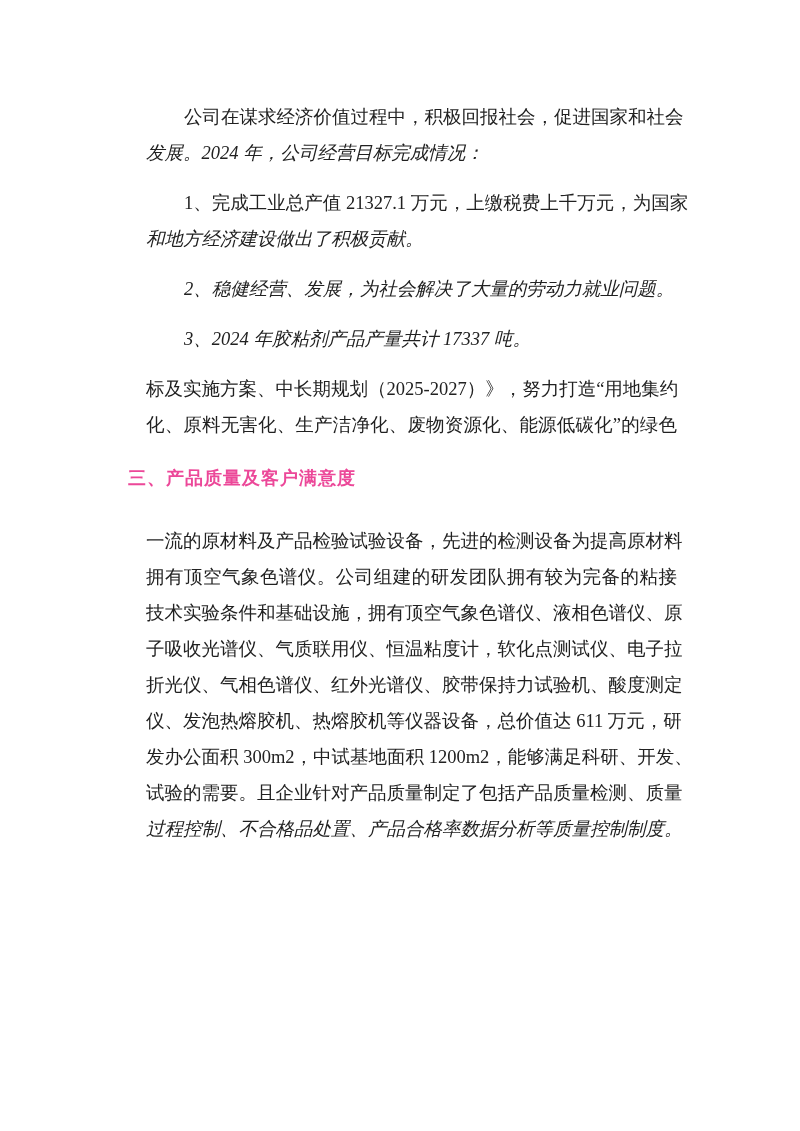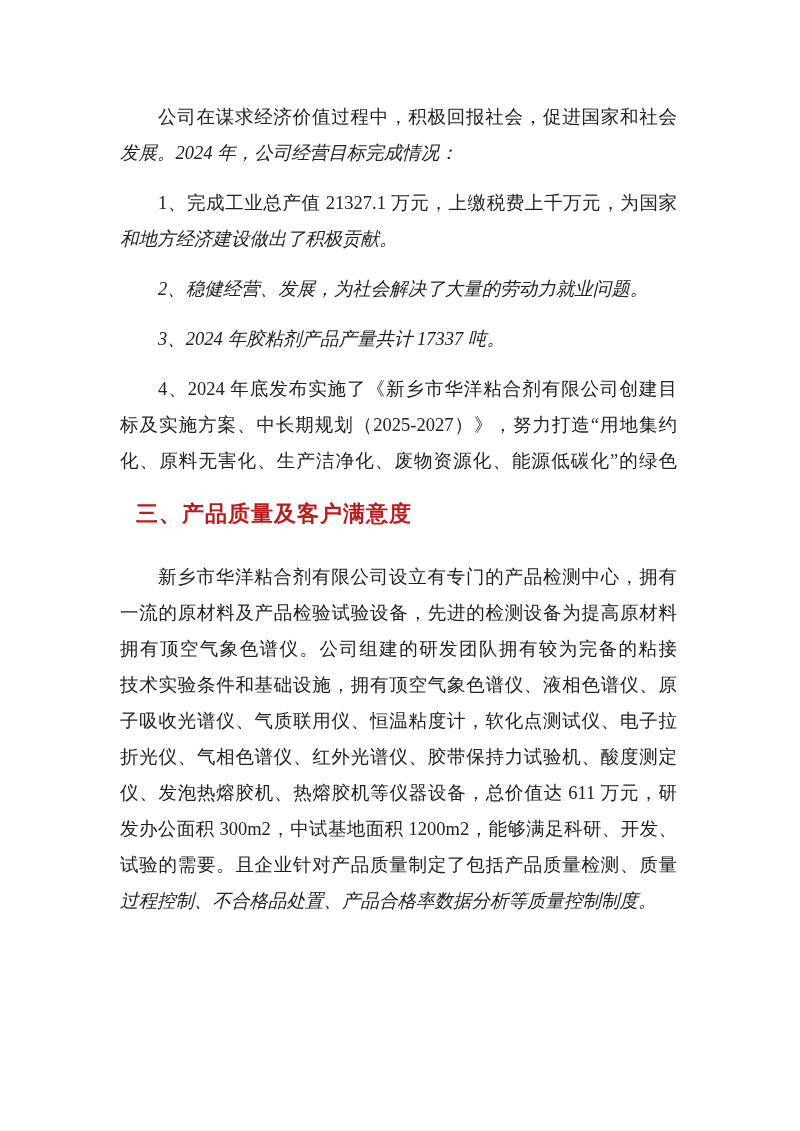--- a/index.html
+++ b/index.html
@@ -24,36 +24,37 @@
     margin: 0 0 14px 0;
     font-family: "Liberation Serif", "DejaVu Serif", serif;
     font-size: 18.5px;
     line-height: 36px;
     color: #212121;
   }
   .line {
     white-space: nowrap;
     text-align: justify;
     text-align-last: justify;
+    margin-left: 26px;
   }
   .line.para-last {
     text-align: left;
     text-align-last: left;
     font-style: italic;
   }
   .line.indent {
     text-indent: 38px;
   }
   .heading {
-    margin: 16px 0 26px 16px;
+    margin: 16px 0 26px 8px;
     font-family: "Liberation Sans", "DejaVu Sans", sans-serif;
     font-weight: bold;
-    font-size: 22px;
+    font-size: 18px;
     line-height: 38px;
-    color: #b91c1c;
+    color: #ec4899;
     letter-spacing: 1px;
   }
 </style>
 </head>
 <body>
 
 <div class="page">
   <div class="content">
       <div class="para">
         <div class="line indent">公司在谋求经济价值过程中，积极回报社会，促进国家和社会</div>
@@ -63,27 +64,25 @@
         <div class="line indent">1、完成工业总产值 21327.1 万元，上缴税费上千万元，为国家</div>
         <div class="line para-last">和地方经济建设做出了积极贡献。</div>
       </div>
       <div class="para">
         <div class="line indent para-last">2、稳健经营、发展，为社会解决了大量的劳动力就业问题。</div>
       </div>
       <div class="para">
         <div class="line indent para-last">3、2024 年胶粘剂产品产量共计 17337 吨。</div>
       </div>
       <div class="para">
-        <div class="line indent">4、2024 年底发布实施了《新乡市华洋粘合剂有限公司创建目</div>
         <div class="line">标及实施方案、中长期规划（2025-2027）》，努力打造“用地集约</div>
         <div class="line">化、原料无害化、生产洁净化、废物资源化、能源低碳化”的绿色</div>
       </div>
       <h2 class="heading">三、产品质量及客户满意度</h2>
       <div class="para">
-        <div class="line indent">新乡市华洋粘合剂有限公司设立有专门的产品检测中心，拥有</div>
         <div class="line">一流的原材料及产品检验试验设备，先进的检测设备为提高原材料</div>
         <div class="line">拥有顶空气象色谱仪。公司组建的研发团队拥有较为完备的粘接</div>
         <div class="line">技术实验条件和基础设施，拥有顶空气象色谱仪、液相色谱仪、原</div>
         <div class="line">子吸收光谱仪、气质联用仪、恒温粘度计，软化点测试仪、电子拉</div>
         <div class="line">折光仪、气相色谱仪、红外光谱仪、胶带保持力试验机、酸度测定</div>
         <div class="line">仪、发泡热熔胶机、热熔胶机等仪器设备，总价值达 611 万元，研</div>
         <div class="line">发办公面积 300m2，中试基地面积 1200m2，能够满足科研、开发、</div>
         <div class="line">试验的需要。且企业针对产品质量制定了包括产品质量检测、质量</div>
         <div class="line para-last">过程控制、不合格品处置、产品合格率数据分析等质量控制制度。</div>
       </div>

